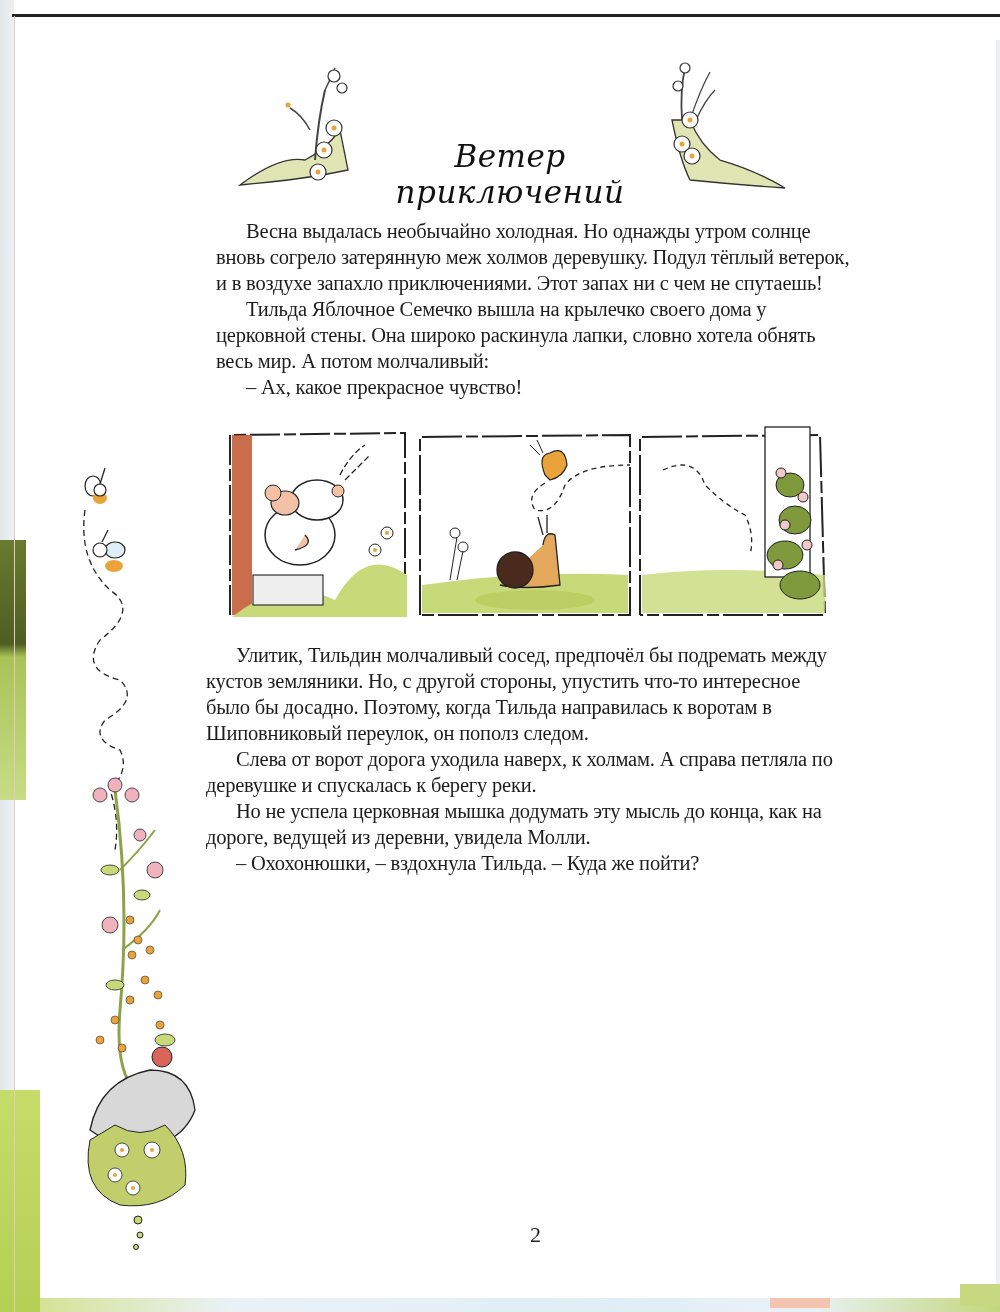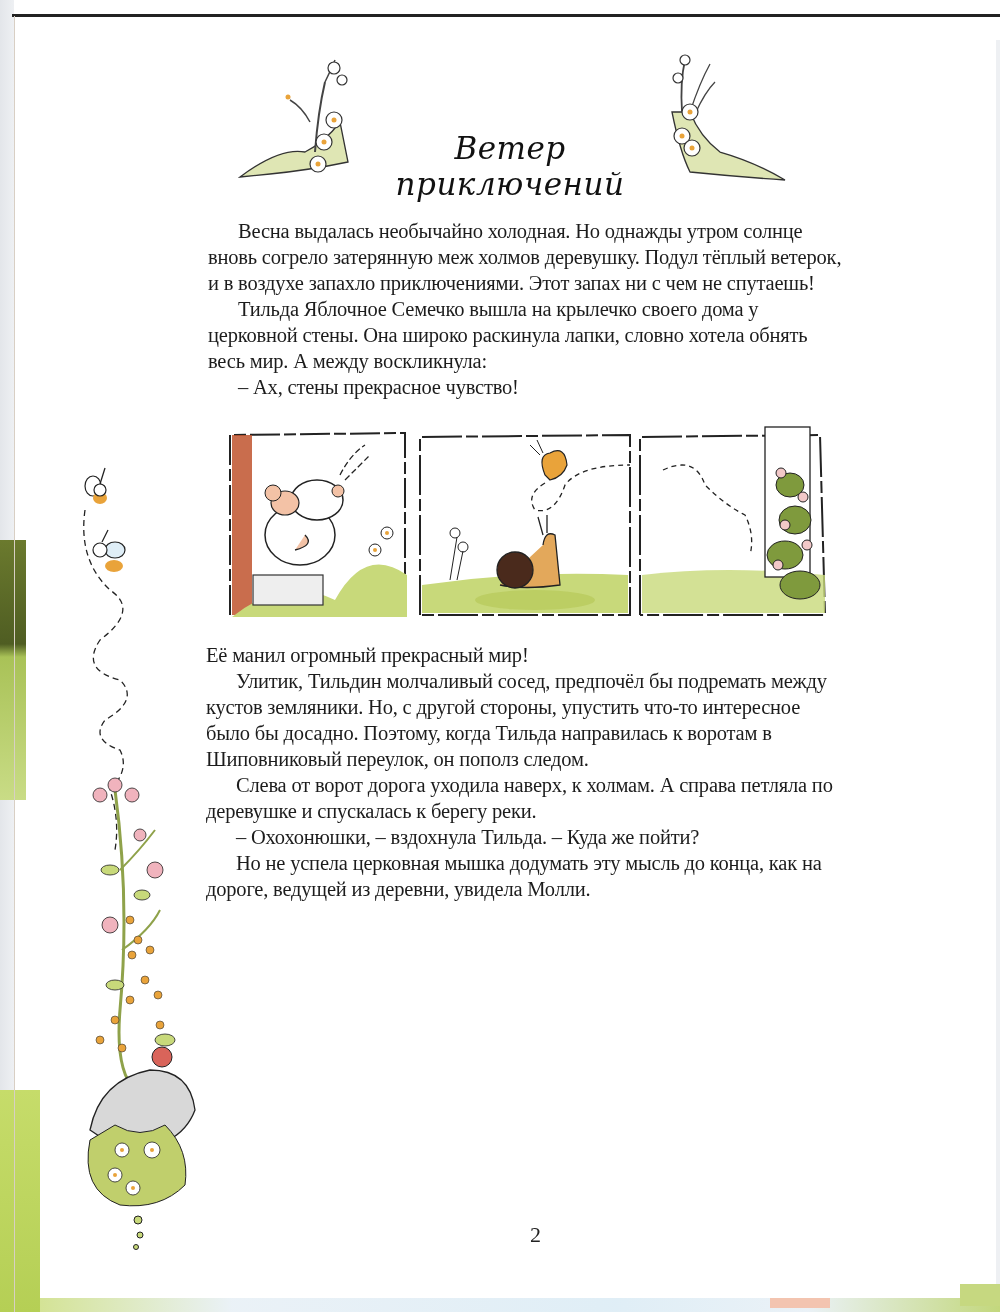--- a/index.html
+++ b/index.html
@@ -38,34 +38,34 @@
   }
   .bottom-accent {
     position: absolute; left: 770px; bottom: 4px; width: 60px; height: 10px; background: #f3c4b0;
   }
   .bottom-green-block {
     position: absolute; right: 0; bottom: 6px; width: 40px; height: 22px; background: #c6d880;
   }
 
   
   .title-wrap {
-    position: absolute; left: 230px; top: 52px; width: 560px; height: 140px;
+    position: absolute; left: 230px; top: 60px; width: 560px; height: 140px;
   }
   .ornament { position: absolute; }
   .ornament.left { left: 0; top: 0; }
   .ornament.right { right: 0; top: 0; }
   .title {
     position: absolute; left: 130px; top: 78px; width: 300px; text-align: center;
     font-family: "DejaVu Serif", serif; font-style: italic;
     font-size: 31px; letter-spacing: 0.5px; color: #111;
   }
 
   
   .text-block {
-    position: absolute; left: 208px; width: 640px;
+    position: absolute; left: 216px; width: 640px;
     font-size: 20.5px; line-height: 26px; letter-spacing: -0.2px;
     font-family: "Liberation Serif", serif;
     color: #1c1c1c;
   }
   .text-block p { margin: 0; text-indent: 30px; }
   .text-block p.noindent { text-indent: 0; }
   .block1 { top: 218px; }
   .block2 { top: 642px; left: 206px; width: 636px; }
 
   
@@ -130,22 +130,22 @@
     <g fill="#e9a33a">
       <circle cx="30" cy="60" r="2.5"></circle>
         <circle cx="22" cy="84" r="2.5"></circle>
         <circle cx="32" cy="96" r="2.5"></circle>
     </g>
   </svg>
 </div>
 
 <div class="text-block block1">
   <p>Весна выдалась необычайно холодная. Но однажды утром солнце вновь согрело затерянную меж холмов деревушку. Подул тёплый ветерок, и в воздухе запахло приключениями. Этот запах ни с чем не спутаешь!</p>
-  <p>Тильда Яблочное Семечко вышла на крылечко своего дома у церковной стены. Она широко раскинула лапки, словно хотела обнять весь мир. А между воскликнула:</p>
-  <p>– Ах, стены прекрасное чувство!</p>
+  <p>Тильда Яблочное Семечко вышла на крылечко своего дома у церковной стены. Она широко раскинула лапки, словно хотела обнять весь мир. А потом молчаливый:</p>
+  <p>– Ах, какое прекрасное чувство!</p>
 </div>
 
 <svg class="comic" viewBox="0 0 605 200" width="605" height="200">
 
   <g>
     <path d="M5 190 L5 10 L180 8 L180 190" fill="none" stroke="#222" stroke-width="2" stroke-dasharray="30 4 12 4"></path>
     <rect x="7" y="10" width="20" height="180" fill="#c0532e" opacity="0.85"></rect>
     <path d="M7 192 Q60 150 110 175 Q140 120 182 150 L182 192 Z" fill="#c8d97a"></path>
     <rect x="28" y="150" width="70" height="30" fill="#eeeeee" stroke="#333" stroke-width="1.2"></rect>
     <ellipse cx="75" cy="110" rx="35" ry="30" fill="#fff" stroke="#222" stroke-width="1.5"></ellipse>
@@ -197,25 +197,24 @@
       <circle cx="556" cy="48" r="5"></circle>
         <circle cx="578" cy="72" r="5"></circle>
         <circle cx="560" cy="100" r="5"></circle>
       <circle cx="582" cy="120" r="5"></circle>
         <circle cx="553" cy="140" r="5"></circle>
     </g>
   </g>
 </svg>
 
 <div class="text-block block2">
-  <p class="noindent">Её манил огромный прекрасный мир!</p>
   <p>Улитик, Тильдин молчаливый сосед, предпочёл бы подремать между кустов земляники. Но, с другой стороны, упустить что-то интересное было бы досадно. Поэтому, когда Тильда направилась к воротам в Шиповниковый переулок, он пополз следом.</p>
   <p>Слева от ворот дорога уходила наверх, к холмам. А справа петляла по деревушке и спускалась к берегу реки.</p>
+  <p>Но не успела церковная мышка додумать эту мысль до конца, как на дороге, ведущей из деревни, увидела Молли.</p>
   <p>– Охохонюшки, – вздохнула Тильда. – Куда же пойти?</p>
-  <p>Но не успела церковная мышка додумать эту мысль до конца, как на дороге, ведущей из деревни, увидела Молли.</p>
 </div>
 
 <svg class="side-illus" viewBox="0 0 150 800" width="150" height="800">
 
   <g>
     <ellipse cx="33" cy="36" rx="8" ry="10" fill="#fff" stroke="#222" stroke-width="1.2"></ellipse>
     <ellipse cx="40" cy="48" rx="7" ry="6" fill="#e9a33a"></ellipse>
     <circle cx="40" cy="40" r="6" fill="#fff" stroke="#222" stroke-width="1.2"></circle>
     <path d="M40 34 L45 18" stroke="#222" stroke-width="1.3"></path>
   </g>

